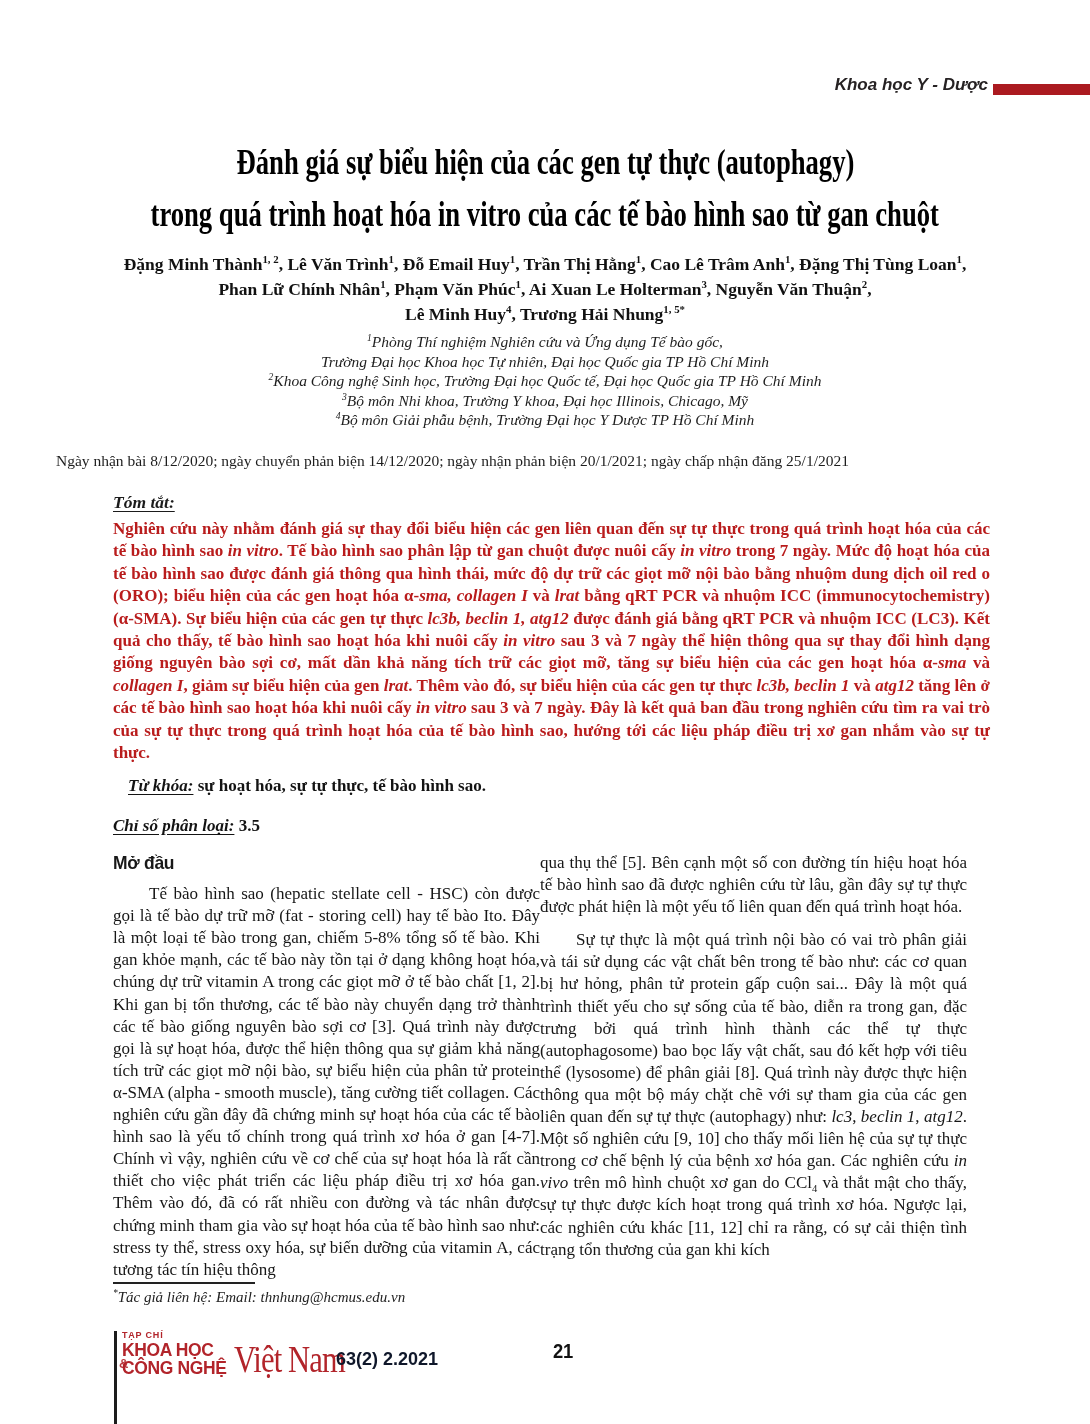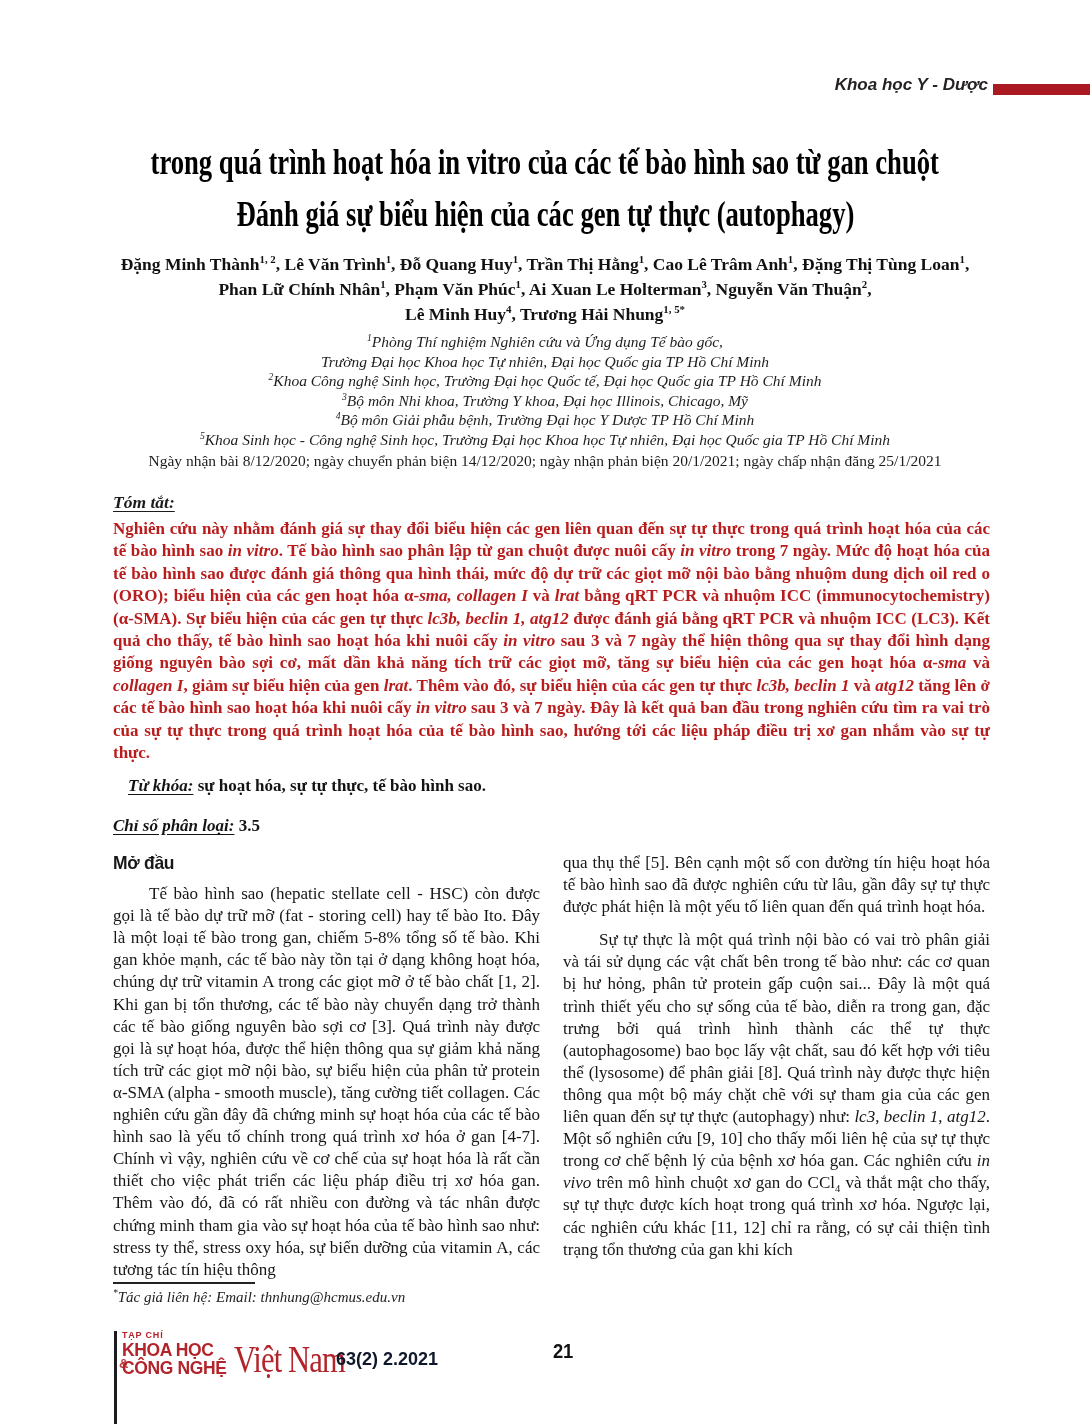--- a/index.html
+++ b/index.html
@@ -37,37 +37,37 @@
     text-align:center;font-weight:bold;font-size:17.5px;line-height:25px;color:#111;
   }
   
   .affils{
     position:absolute;top:332px;left:56px;width:978px;
     text-align:center;font-style:italic;font-size:15.5px;line-height:19.5px;color:#1d1d1d;
   }
   
   .dates{
     position:absolute;top:452px;left:56px;width:978px;
-    text-align:center;font-size:15.5px;color:#1d1d1d;
+    text-align:left;font-size:15.5px;color:#1d1d1d;
   }
   
   .runhead{font-weight:bold;font-style:italic;text-decoration:underline;text-underline-offset:3px;}
   .abstract-head{position:absolute;top:492px;left:113px;font-size:17.5px;}
   .abstract-body{
     position:absolute;top:518px;left:113px;width:877px;
     font-weight:bold;font-size:17px;line-height:22.4px;
     text-align:justify;color:#b91c1c;
   }
   .kw-line{position:absolute;left:113px;font-size:17px;font-weight:bold;color:#131313;}
   .kw-line.kw{top:776px;margin-left:15px;}
   .kw-line.cls{top:816px;}
   
   .bodycols{
     position:absolute;top:852px;left:113px;width:877px;
-    display:flex;gap:23px;
+    display:flex;
   }
   .col{width:427px;font-size:17px;line-height:22.1px;text-align:justify;color:#161616;}
   .intro-head{
     font-family:"Liberation Sans", sans-serif;
     font-weight:bold;font-size:19px;letter-spacing:-.3px;
     color:#181818;margin:0 0 9px 0;
     transform:scaleX(.92);transform-origin:left;
   }
   .col p{margin:0;}
   .col p.indent{text-indent:36px;}
@@ -107,37 +107,36 @@
 </style>
 </head>
 <body>
 
 <div class="page">
 
   <div class="section-label">Khoa học Y - Dược</div>
   <div class="header-bar"></div>
 
   <div class="title">
+    <div class="tline"><span>Đánh giá sự biểu hiện của các gen tự thực (autophagy)</span></div>
     <div class="tline"><span>trong quá trình hoạt hóa in vitro của các tế bào hình sao từ gan chuột</span></div>
-    <div class="tline"><span>Đánh giá sự biểu hiện của các gen tự thực (autophagy)</span></div>
   </div>
 
   <div class="authors">
-    <div><span>Đặng Minh Thành</span><sup>1, 2</sup><span>, Lê Văn Trình</span><sup>1</sup><span>, Đỗ Quang Huy</span><sup>1</sup><span>, Trần Thị Hằng</span><sup>1</sup><span>, Cao Lê Trâm Anh</span><sup>1</sup><span>, Đặng Thị Tùng Loan</span><sup>1</sup><span>,</span></div>
+    <div><span>Đặng Minh Thành</span><sup>1, 2</sup><span>, Lê Văn Trình</span><sup>1</sup><span>, Đỗ Email Huy</span><sup>1</sup><span>, Trần Thị Hằng</span><sup>1</sup><span>, Cao Lê Trâm Anh</span><sup>1</sup><span>, Đặng Thị Tùng Loan</span><sup>1</sup><span>,</span></div>
     <div><span>Phan Lữ Chính Nhân</span><sup>1</sup><span>, Phạm Văn Phúc</span><sup>1</sup><span>, Ai Xuan Le Holterman</span><sup>3</sup><span>, Nguyễn Văn Thuận</span><sup>2</sup><span>,</span></div>
     <div><span>Lê Minh Huy</span><sup>4</sup><span>, Trương Hải Nhung</span><sup>1, 5*</sup></div>
   </div>
 
   <div class="affils">
     <div><sup>1</sup><span>Phòng Thí nghiệm Nghiên cứu và Ứng dụng Tế bào gốc,</span></div>
     <div><span>Trường Đại học Khoa học Tự nhiên, Đại học Quốc gia TP Hồ Chí Minh</span></div>
     <div><sup>2</sup><span>Khoa Công nghệ Sinh học, Trường Đại học Quốc tế, Đại học Quốc gia TP Hồ Chí Minh</span></div>
     <div><sup>3</sup><span>Bộ môn Nhi khoa, Trường Y khoa, Đại học Illinois, Chicago, Mỹ</span></div>
     <div><sup>4</sup><span>Bộ môn Giải phẫu bệnh, Trường Đại học Y Dược TP Hồ Chí Minh</span></div>
-    <div><sup>5</sup><span>Khoa Sinh học - Công nghệ Sinh học, Trường Đại học Khoa học Tự nhiên, Đại học Quốc gia TP Hồ Chí Minh</span></div>
   </div>
 
   <div class="dates">Ngày nhận bài 8/12/2020; ngày chuyển phản biện 14/12/2020; ngày nhận phản biện 20/1/2021; ngày chấp nhận đăng 25/1/2021</div>
 
   <div class="abstract-head">
     <span class="runhead">Tóm tắt:</span>
   </div>
   <div class="abstract-body"><span>Nghiên cứu này nhằm đánh giá sự thay đổi biểu hiện các gen liên quan đến sự tự thực trong quá trình hoạt hóa của các tế bào hình sao </span><span style="font-style: italic;">in vitro</span><span>. Tế bào hình sao phân lập từ gan chuột được nuôi cấy </span><span style="font-style: italic;">in vitro</span><span> trong 7 ngày. Mức độ hoạt hóa của tế bào hình sao được đánh giá thông qua hình thái, mức độ dự trữ các giọt mỡ nội bào bằng nhuộm dung dịch oil red o (ORO); biểu hiện của các gen hoạt hóa α-</span><span style="font-style: italic;">sma, collagen I</span><span> và </span><span style="font-style: italic;">lrat</span><span> bằng qRT PCR và nhuộm ICC (immunocytochemistry) (α-SMA). Sự biểu hiện của các gen tự thực </span><span style="font-style: italic;">lc3b, beclin 1, atg12</span><span> được đánh giá bằng qRT PCR và nhuộm ICC (</span><span>LC3). Kết quả cho thấy, tế bào hình sao hoạt hóa khi nuôi cấy </span><span style="font-style: italic;">in vitro</span><span> sau 3 và 7 ngày thể hiện thông qua sự thay đổi hình dạng giống nguyên bào sợi cơ, mất dần khả năng tích trữ các giọt mỡ, tăng sự biểu hiện của các gen hoạt hóa α-</span><span style="font-style: italic;">sma</span><span> và </span><span style="font-style: italic;">collagen I</span><span>, giảm sự biểu hiện của gen </span><span style="font-style: italic;">lrat</span><span>. Thêm vào đó, sự biểu hiện của các gen tự thực </span><span style="font-style: italic;">lc3b, beclin 1</span><span> và </span><span style="font-style: italic;">atg12</span><span> tăng lên ở các tế bào hình sao hoạt hóa khi nuôi cấy </span><span style="font-style: italic;">in vitro</span><span> sau 3 và 7 ngày. Đây là kết quả ban đầu trong nghiên cứu tìm ra vai trò của sự tự thực trong quá trình hoạt hóa của tế bào hình sao, hướng tới các liệu pháp điều trị xơ gan nhắm vào sự tự thực.</span></div>
 
   <div class="kw-line kw">

